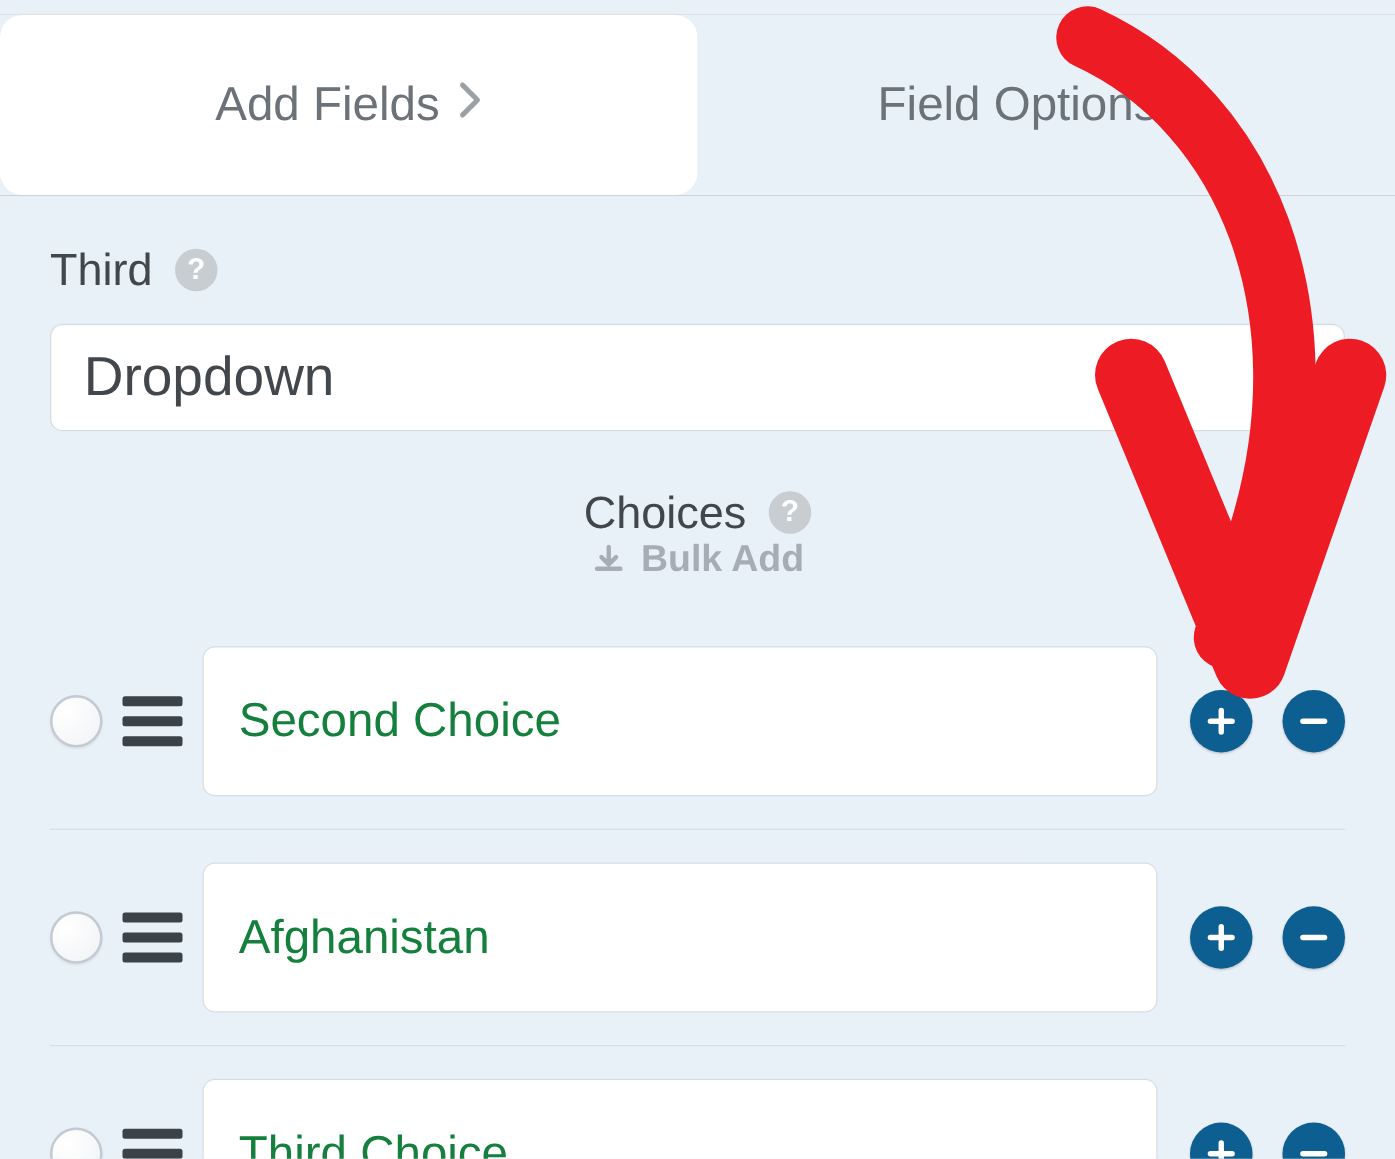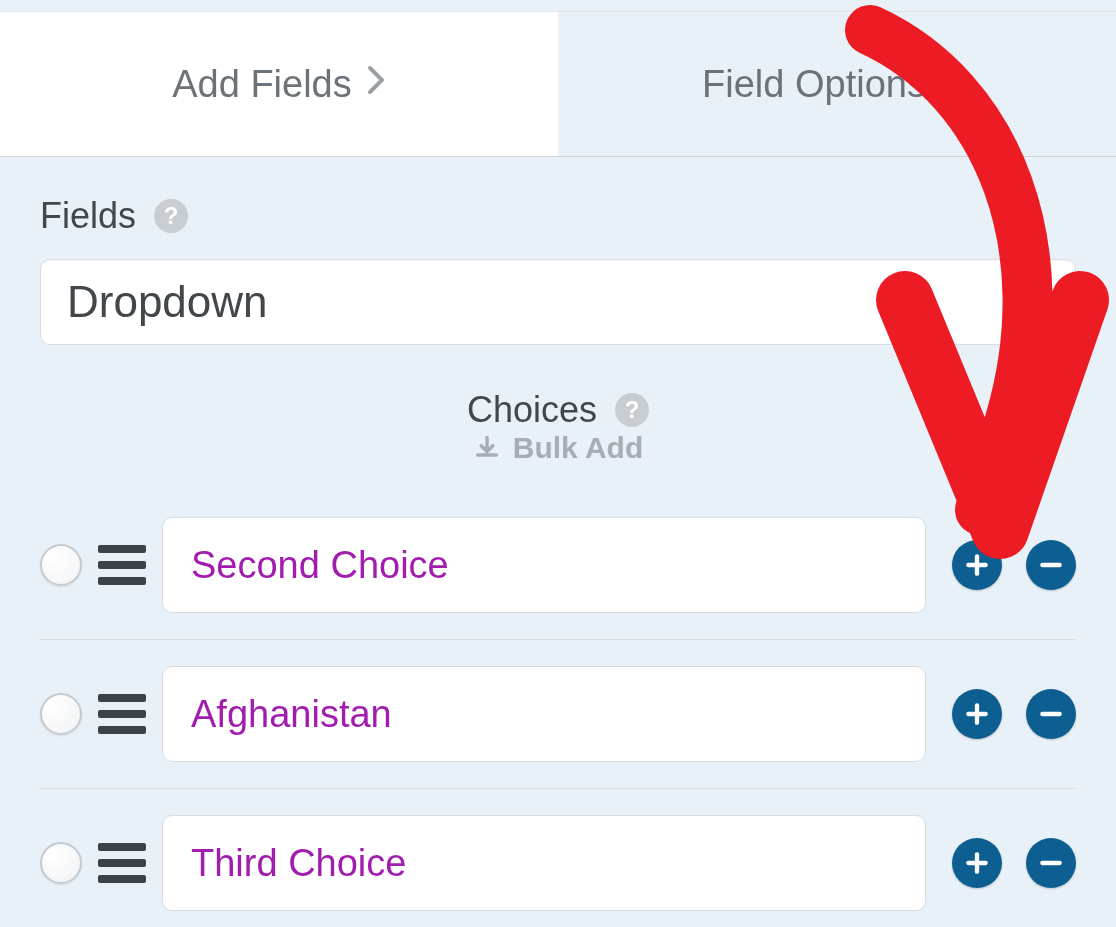--- a/index.html
+++ b/index.html
@@ -3,21 +3,21 @@
 <meta charset="utf-8">
 <style>
   * { box-sizing: border-box; margin: 0; padding: 0; }
   html, body { width: 1116px; height: 927px; font-family: -apple-system, BlinkMacSystemFont, "Segoe UI", Helvetica, Arial, sans-serif; }
   body { background: #e8f0f8; position: relative; overflow: hidden; }
 
   
   .topstrip { height: 12px; background: #e8f0f8; border-bottom: 1px solid #dfe3e6; }
 
   .tabs { display: flex; height: 145px; border-bottom: 1px solid #ced4d8; }
-  .tab { flex: 1; display: flex; align-items: center; justify-content: center; gap: 14px; font-size: 38px; color: #6b7278; }
+  .tab { flex: 1; display: flex; align-items: center; justify-content: center; gap: 14px; font-size: 38px; color: #6b7278; border-radius: 18px; }
   .tab.active { background: #ffffff; }
   .tab:not(.active) { background: #e8f0f8; }
   .tab .chev { font-size: 36px; color: #9aa0a5; }
 
   .panel { padding: 38px 40px 0 40px; background: #e8f0f8; }
 
   .section-label { display: flex; align-items: center; gap: 18px; font-size: 36px; color: #42474c; margin-bottom: 22px; }
   .help-icon {
     width: 34px; height: 34px; border-radius: 50%;
     background: #c8cdd2; color: #ffffff; display: inline-flex;
@@ -53,23 +53,23 @@
   }
 
   .drag {
     display: flex; flex-direction: column; justify-content: center; gap: 8px;
     width: 48px; height: 42px; cursor: grab; flex: 0 0 auto;
   }
   .drag span { display: block; height: 8px; background: #3b4248; border-radius: 2px; }
 
   .choice-input-wrap { flex: 1; }
   .choice-input {
-    width: 100%; height: 96px; background: #ffffff;
+    width: 100%; height: 120px; background: #ffffff;
     border: 1px solid #d8dde2; border-radius: 10px;
-    padding: 0 28px; font-size: 38px; color: #a21caf; outline: none;
+    padding: 0 28px; font-size: 38px; color: #15803d; outline: none;
   }
 
   .row-actions { display: flex; align-items: center; gap: 24px; flex: 0 0 auto; margin-left: 10px; }
   .circ-btn {
     width: 50px; height: 50px; border-radius: 50%; background: #0e5f91;
     display: inline-flex; align-items: center; justify-content: center;
     cursor: pointer; box-shadow: 0 1px 2px rgba(0,0,0,0.2);
   }
   .circ-btn svg { width: 26px; height: 26px; }
   .circ-btn svg * { stroke: #ffffff; }
@@ -99,21 +99,21 @@
           <polyline points="4,4 16,16 28,4" fill="none" stroke="#9aa0a5" stroke-width="4" stroke-linecap="round" stroke-linejoin="round"></polyline>
         </svg>
     </span>
   </div>
 </div>
 
 <div class="panel">
 
   <div class="label-block">
     <div class="section-label">
-      <span>Fields</span>
+      <span>Third</span>
       <span class="help-icon">?</span>
     </div>
     <input class="text-input" type="text" value="Dropdown" style="">
   </div>
 
   <div class="choices-header">
     <div class="section-label" style="margin-bottom:0">
       <span>Choices</span>
       <span class="help-icon">?</span>
     </div>

